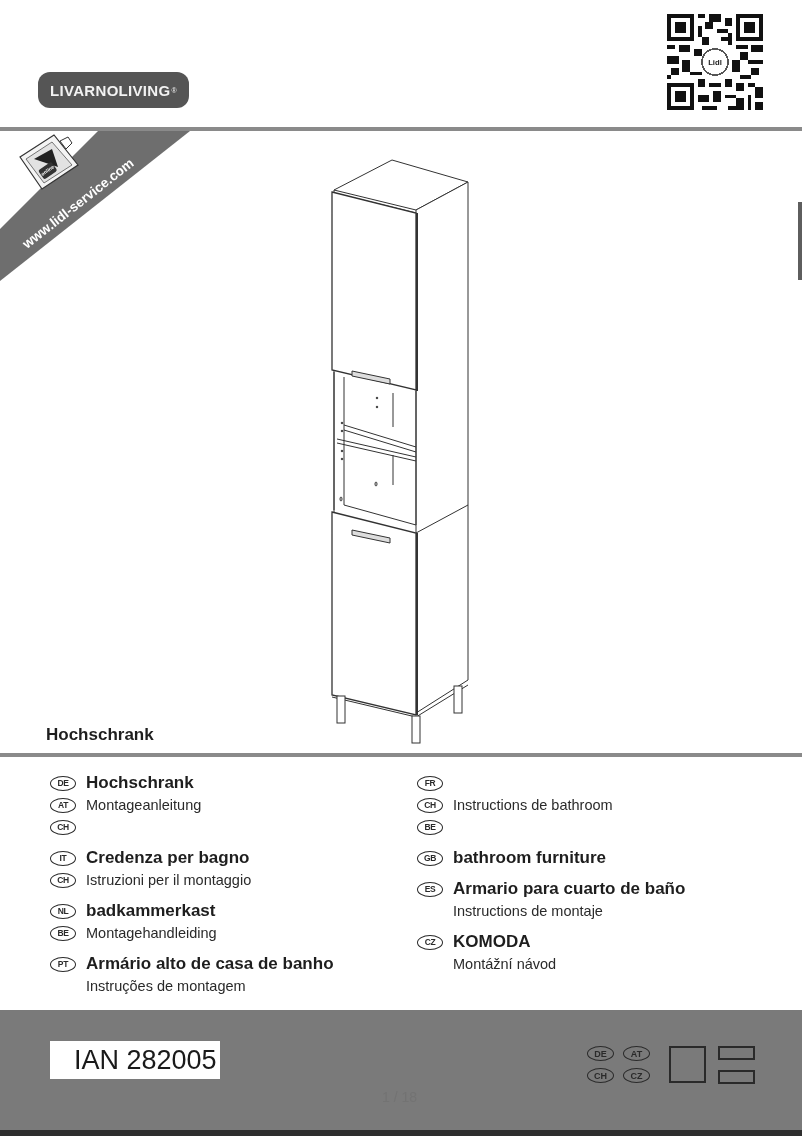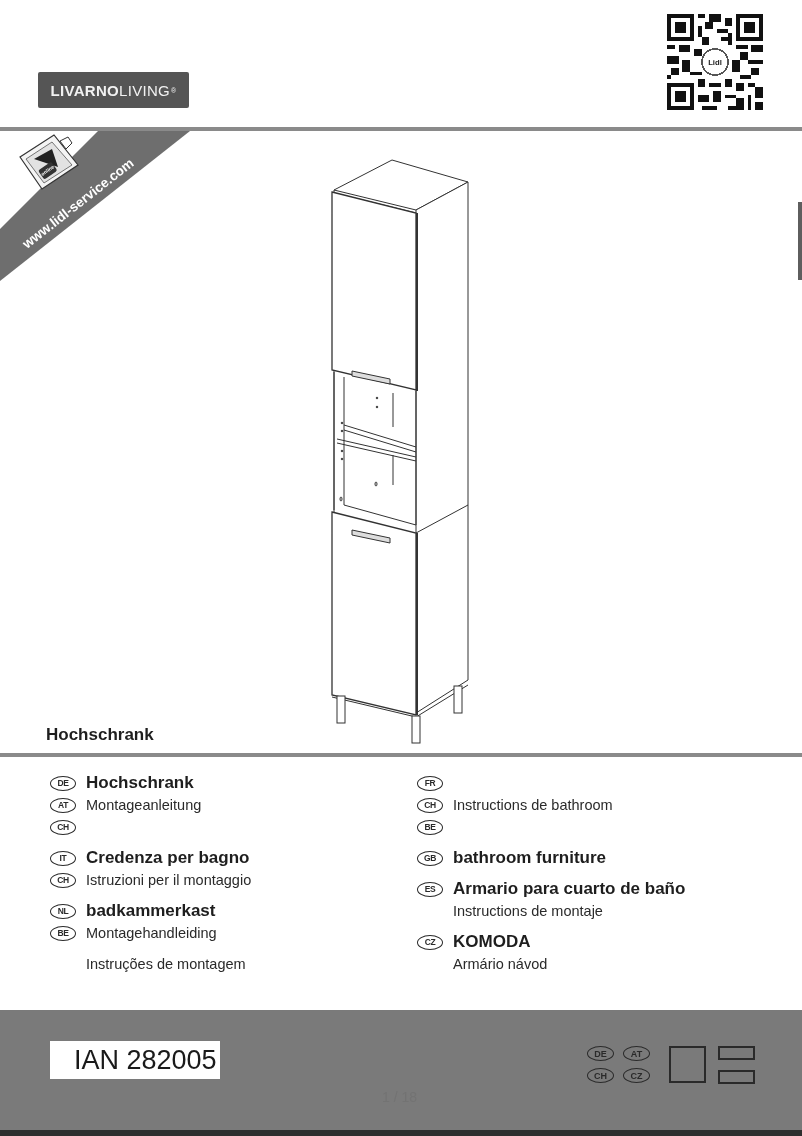--- a/index.html
+++ b/index.html
@@ -1,26 +1,26 @@
 <!DOCTYPE html>
 <html><head>
 <meta charset="utf-8">
 <style>
   * { box-sizing: border-box; margin: 0; padding: 0; }
   html, body { width: 802px; height: 1136px; background: #ffffff; overflow: hidden; }
   body { position: relative; font-family: "Liberation Sans", sans-serif; color: #1e1e1e; }
 
   .logo {
     position: absolute; left: 38px; top: 72px; width: 151px; height: 36px;
-    background: #555555; border-radius: 2px; color: #f2f2f2;
+    background: #555555; border-radius: 12px; color: #f2f2f2;
     display: flex; align-items: center; justify-content: center;
     font-size: 15px; letter-spacing: 0.3px; white-space: nowrap;
   }
   .logo .b { font-weight: bold; }
-  .logo .l { font-weight: normal; }
+  .logo .l { font-weight: bold; }
   .logo sup { font-size: 7px; vertical-align: top; margin-left: 1px; }
 
   .qr { position: absolute; left: 667px; top: 14px; width: 96px; height: 96px; }
 
   .rule-top { position: absolute; left: 0; top: 127px; width: 802px; height: 4px; background: #8a8a8a; }
 
   .corner { position: absolute; left: 0; top: 131px; width: 200px; height: 160px; }
 
   .side-tab { position: absolute; left: 798px; top: 202px; width: 4px; height: 78px; background: #5e5e5e; }
 
@@ -224,20 +224,24 @@
         <span class="badge">NL</span>
         <span class="title">badkammerkast</span>
       </div>
     <div class="row">
         <span class="badge">BE</span>
         <span class="sub">Montagehandleiding</span>
       </div>
   </div>
   <div class="group">
     <div class="row">
+        <span class="badge">PT</span>
+        <span class="title">Armário alto de casa de banho</span>
+      </div>
+    <div class="row">
         <span class="badge empty"></span>
         <span class="sub">Instruções de montagem</span>
       </div>
   </div>
 </div>
 
 <div class="lang-col right">
   <div class="group">
     <div class="row">
         <span class="badge">FR</span>
@@ -267,21 +271,21 @@
         <span class="sub">Instructions de montaje</span>
       </div>
   </div>
   <div class="group">
     <div class="row">
         <span class="badge">CZ</span>
         <span class="title">KOMODA</span>
       </div>
     <div class="row">
         <span class="badge empty"></span>
-        <span class="sub">Armário návod</span>
+        <span class="sub">Montážní návod</span>
       </div>
   </div>
 </div>
 
 <div class="footer"></div>
 <div class="ian">IAN 282005</div>
 <div class="page-num">1 / 18</div>
 
 <div class="country-grid">
   <div class="cb" style="left:0;top:0;">DE</div>

